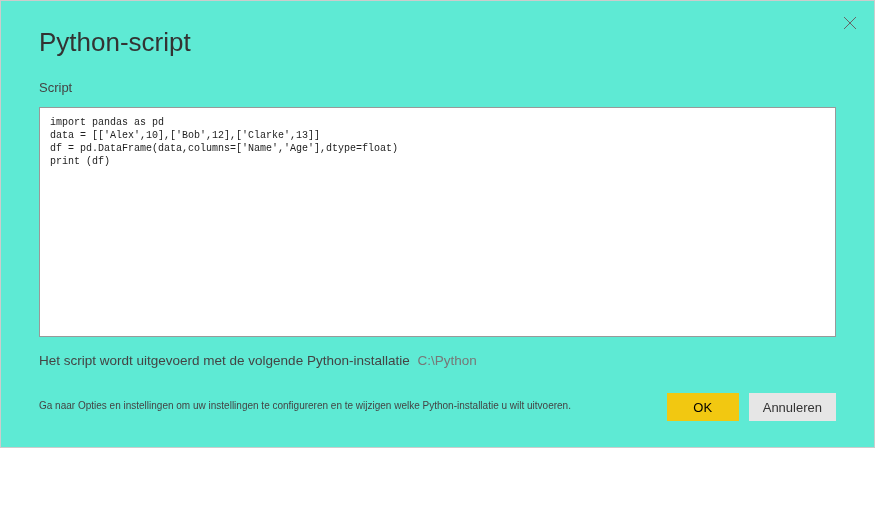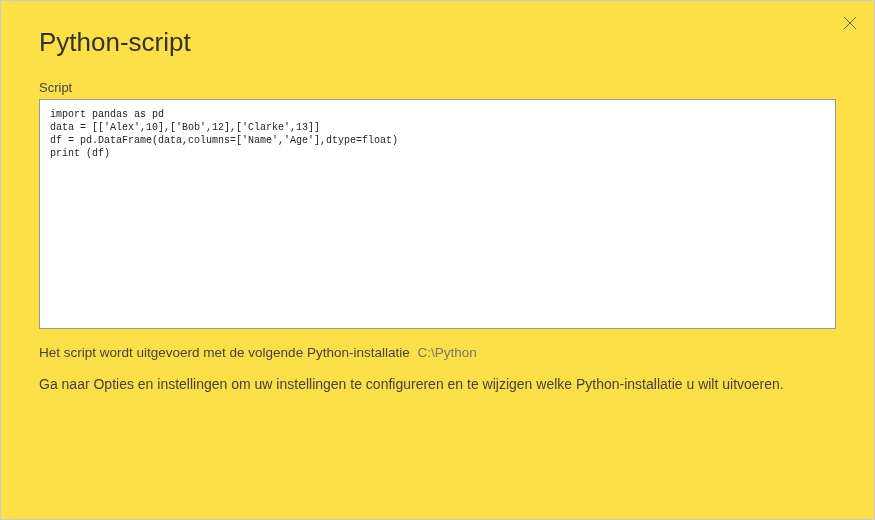--- a/index.html
+++ b/index.html
@@ -9,23 +9,23 @@
     }
     body {
       font-family: "Segoe UI", "Segoe UI Light", Arial, sans-serif;
       background: #ffffff;
       width: 875px;
       height: 520px;
       position: relative;
     }
     .dialog {
       width: 875px;
-      height: 520px;
+      height: 448px;
       border: 1px solid #cccccc;
-      background: #fde047;
+      background: #5eead4;
       position: relative;
       padding: 18px 38px 30px 38px;
     }
     .close-btn {
       position: absolute;
       top: 12px;
       right: 14px;
       width: 20px;
       height: 20px;
       cursor: pointer;
@@ -42,21 +42,21 @@
     .title {
       font-size: 26px;
       font-weight: 300;
       color: #333333;
       margin-top: 8px;
       margin-bottom: 22px;
     }
     .script-label {
       font-size: 13px;
       color: #444444;
-      margin-bottom: 4px;
+      margin-bottom: 12px;
     }
     .script-box {
       width: 100%;
       height: 230px;
       border: 1px solid #999999;
       padding: 8px 10px;
       font-family: Consolas, "Courier New", monospace;
       font-size: 10px;
       color: #222222;
       line-height: 1.3;
@@ -68,23 +68,23 @@
     .install-note {
       font-size: 13.5px;
       color: #444444;
       margin-top: 12px;
     }
     .install-path {
       color: #777777;
       margin-left: 4px;
     }
     .options-note {
-      font-size: 14px;
+      font-size: 10px;
       color: #444444;
-      margin-top: 16px;
+      margin-top: 32px;
     }
     .button-row {
       position: absolute;
       bottom: 26px;
       right: 38px;
       display: flex;
       gap: 10px;
     }
     .btn {
       min-width: 72px;
@@ -127,13 +127,17 @@
 df = pd.DataFrame(data,columns=['Name','Age'],dtype=float)
 print (df)</textarea>
 
   <div class="install-note">
     <span>Het script wordt uitgevoerd met de volgende Python-installatie</span>
     <span class="install-path">C:\Python</span>
   </div>
 
   <div class="options-note">Ga naar Opties en instellingen om uw instellingen te configureren en te wijzigen welke Python-installatie u wilt uitvoeren.</div>
 
+  <div class="button-row">
+    <button class="btn btn-ok">OK</button>
+    <button class="btn btn-cancel">Annuleren</button>
+  </div>
 </div>
 
 </body></html>

